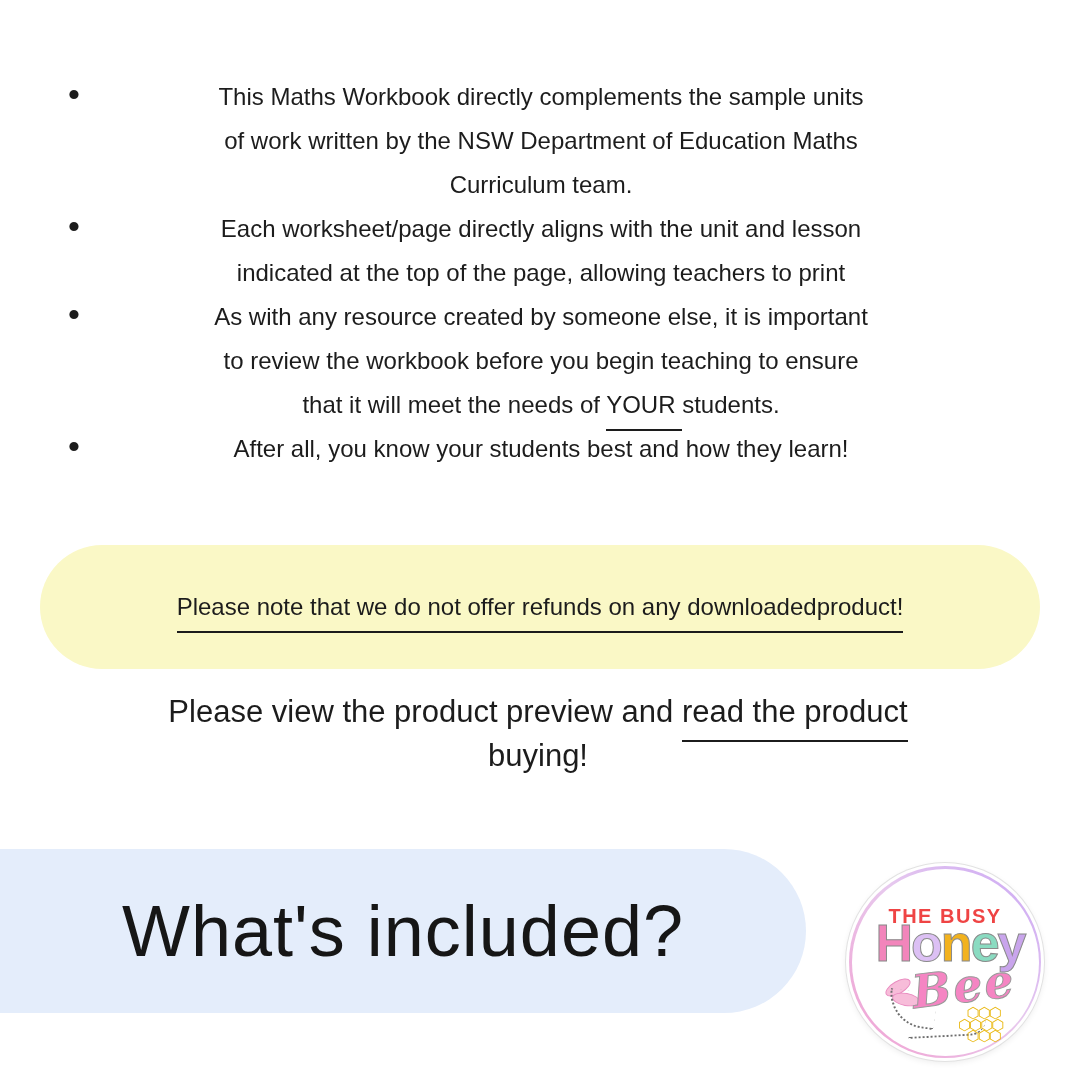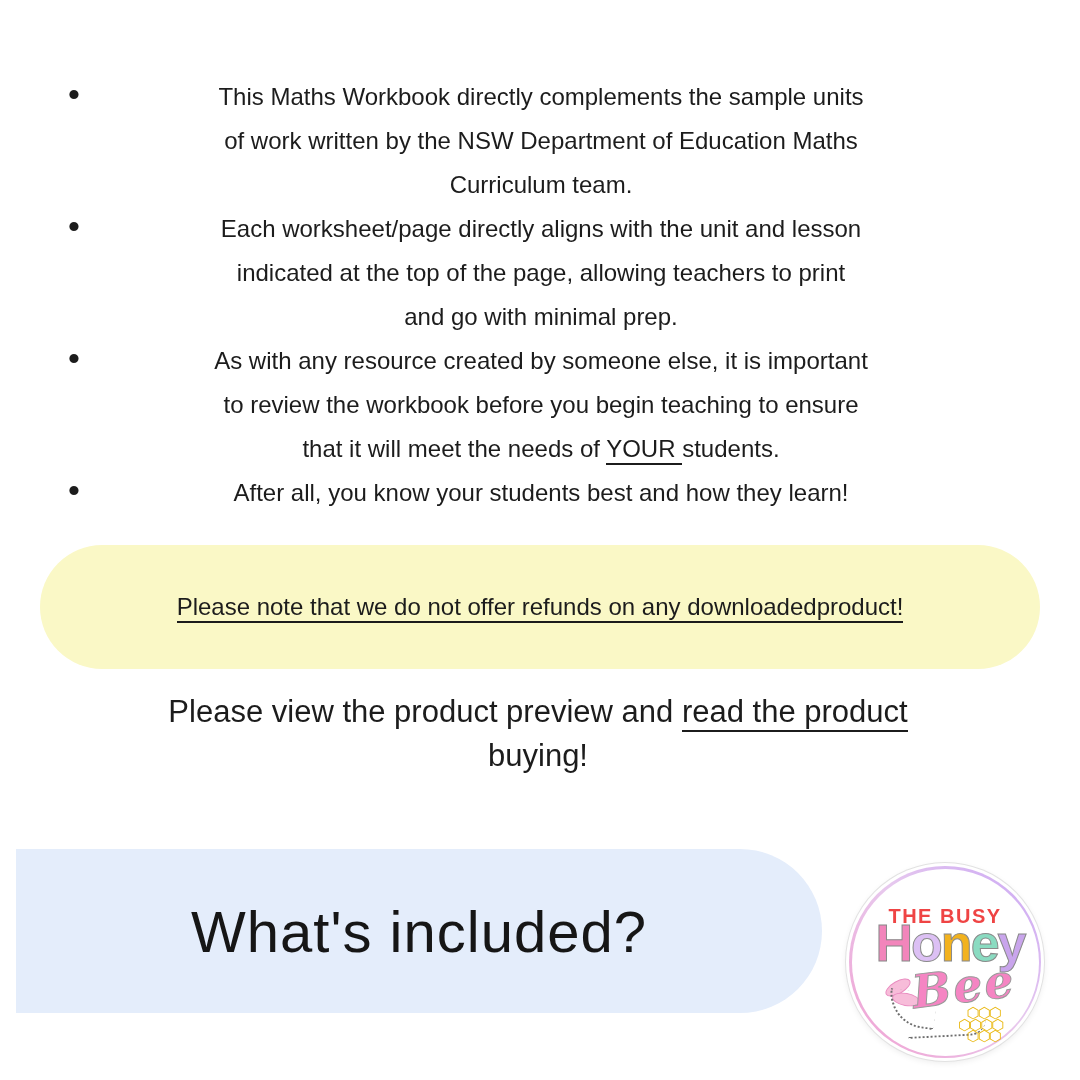--- a/index.html
+++ b/index.html
@@ -9,40 +9,40 @@
     font-family:"Liberation Sans", sans-serif;
     color:#1c1c1c;
   }
   
   .bullets { position:absolute; left:58px; right:56px; top:75px; }
   .b-item { position:relative; }
   .b-line { text-align:center; font-size:24px; line-height:44px; white-space:nowrap; }
   .b-dot {
     position:absolute; left:10px; top:-3px; font-size:34px; line-height:44px;
   }
-  .u { border-bottom:2.5px solid #1c1c1c; padding-bottom:1px; }
+  .u { border-bottom:2.5px solid #1c1c1c; padding-bottom:11px; }
   
   .refund {
     position:absolute; left:40px; top:545px; width:1000px; height:124px;
     border-radius:62px; display:flex; 
     justify-content:center; align-items:center;
     font-size:31px; line-height:46px;
   }
   .refund .b-line { white-space:nowrap; }
   
   .preview {
     position:absolute; left:16px; right:20px; top:690px;
     text-align:center; font-size:31px; line-height:44px;
   }
   
   .included {
-    position:absolute; left:16px; top:849px; width:806px; height:164px;
+    position:absolute; left:0; top:849px; width:806px; height:164px;
     border-radius:0 82px 82px 0;
     display:flex; align-items:center; justify-content:center;
-    font-size:58px; letter-spacing:1px; color:#161616;
+    font-size:72px; letter-spacing:1px; color:#161616;
   }
   
   .logo {
     position:absolute; left:846px; top:863px; width:198px; height:198px;
     background:#ffffff; border-radius:50%;
     box-shadow:0 0 0 1px #e2e2e2, 0 2px 6px rgba(0,0,0,0.08);
   }
   .logo-ring { position:absolute; inset:3px; border-radius:50%;
     background:linear-gradient(225deg,#c9a6f5 0%, #e7c9ee 45%, #f2a0d0 100%); }
   .logo-ring::after { content:''; position:absolute; inset:2.5px; background:#fff; border-radius:50%; }
@@ -93,21 +93,20 @@
       <span class="b-dot">•</span>
       <div class="b-line"><span>This Maths Workbook directly complements the sample units</span></div>
       <div class="b-line"><span>of work written by the NSW Department of Education Maths</span></div>
       <div class="b-line"><span>Curriculum team.</span></div>
     </div>
 
     <div class="b-item">
       <span class="b-dot">•</span>
       <div class="b-line"><span>Each worksheet/page directly aligns with the unit and lesson</span></div>
       <div class="b-line"><span>indicated at the top of the page, allowing teachers to print</span></div>
-      <div class="b-line"><span>and go with minimal prep.</span></div>
     </div>
 
     <div class="b-item">
       <span class="b-dot">•</span>
       <div class="b-line"><span>As with any resource created by someone else, it is important</span></div>
       <div class="b-line"><span>to review the workbook before you begin teaching to ensure</span></div>
       <div class="b-line">
         <span>that it will meet the needs of </span><span class="u">YOUR </span><span>students.</span>
       </div>
     </div>

